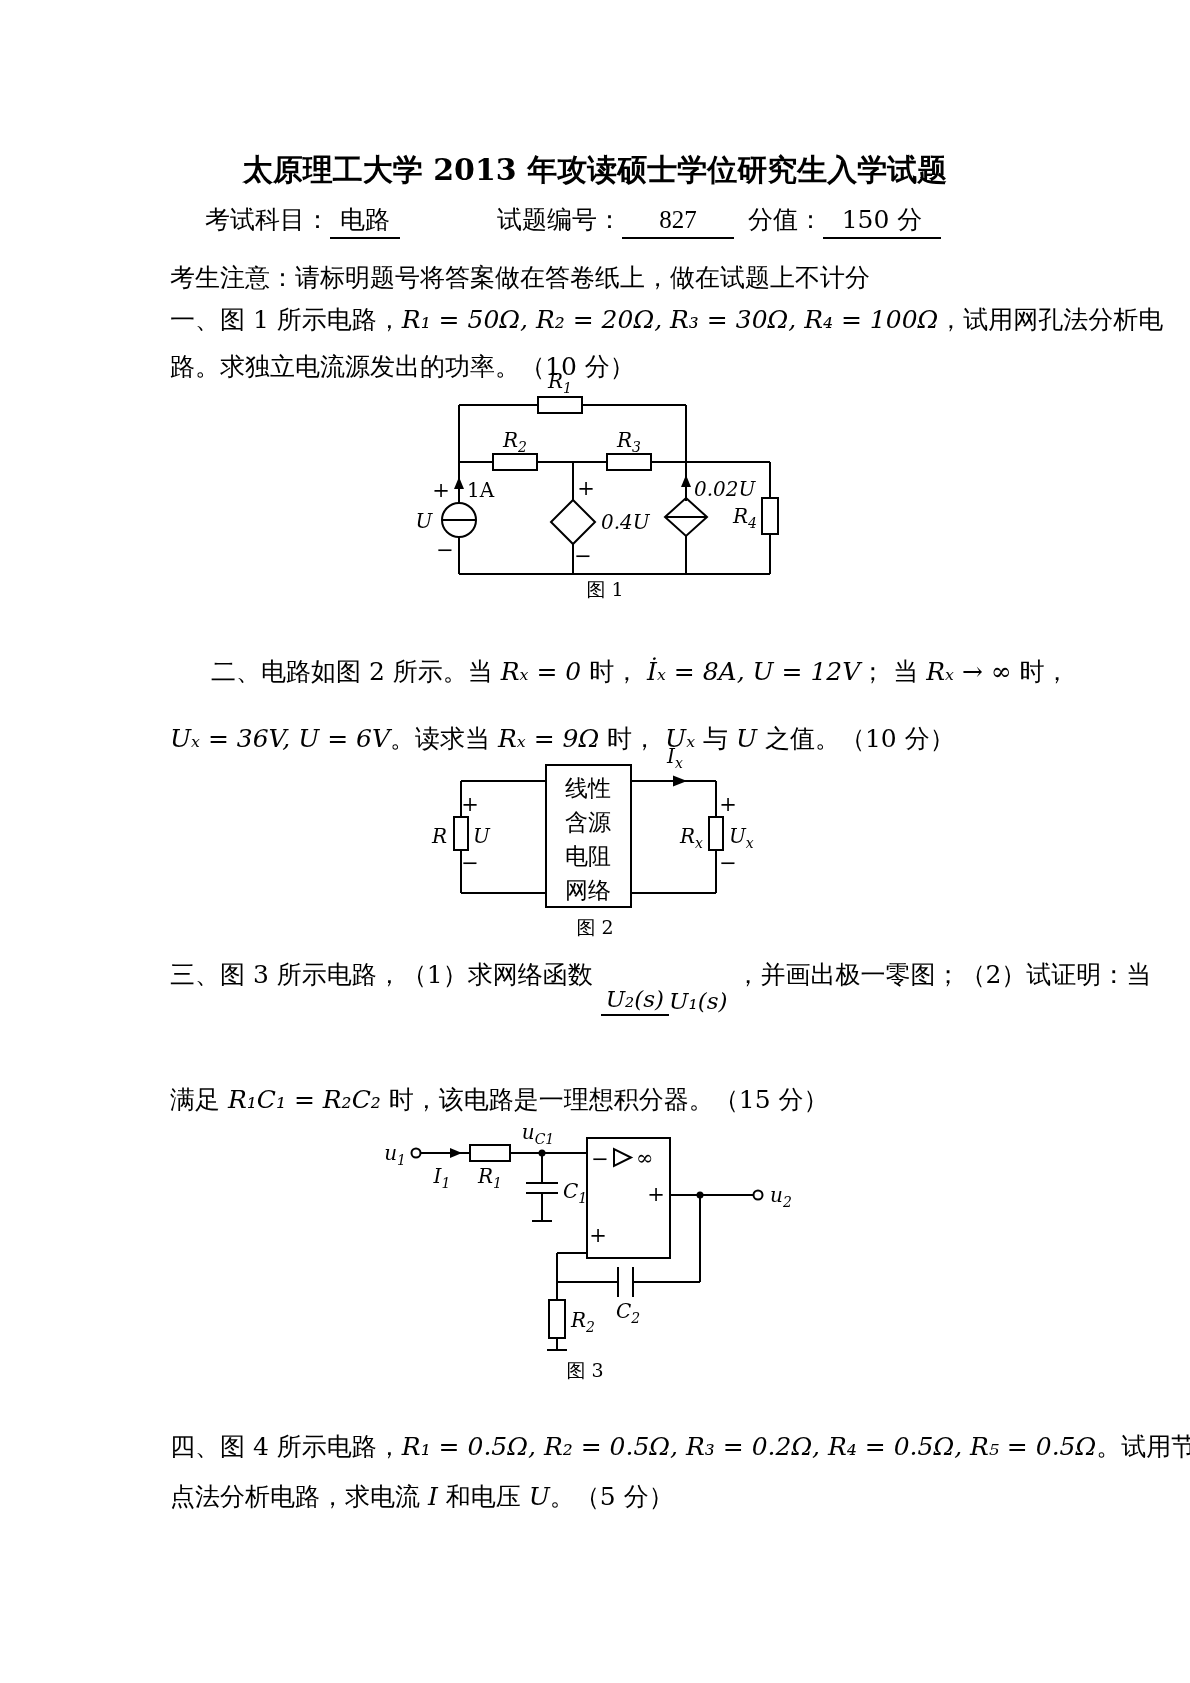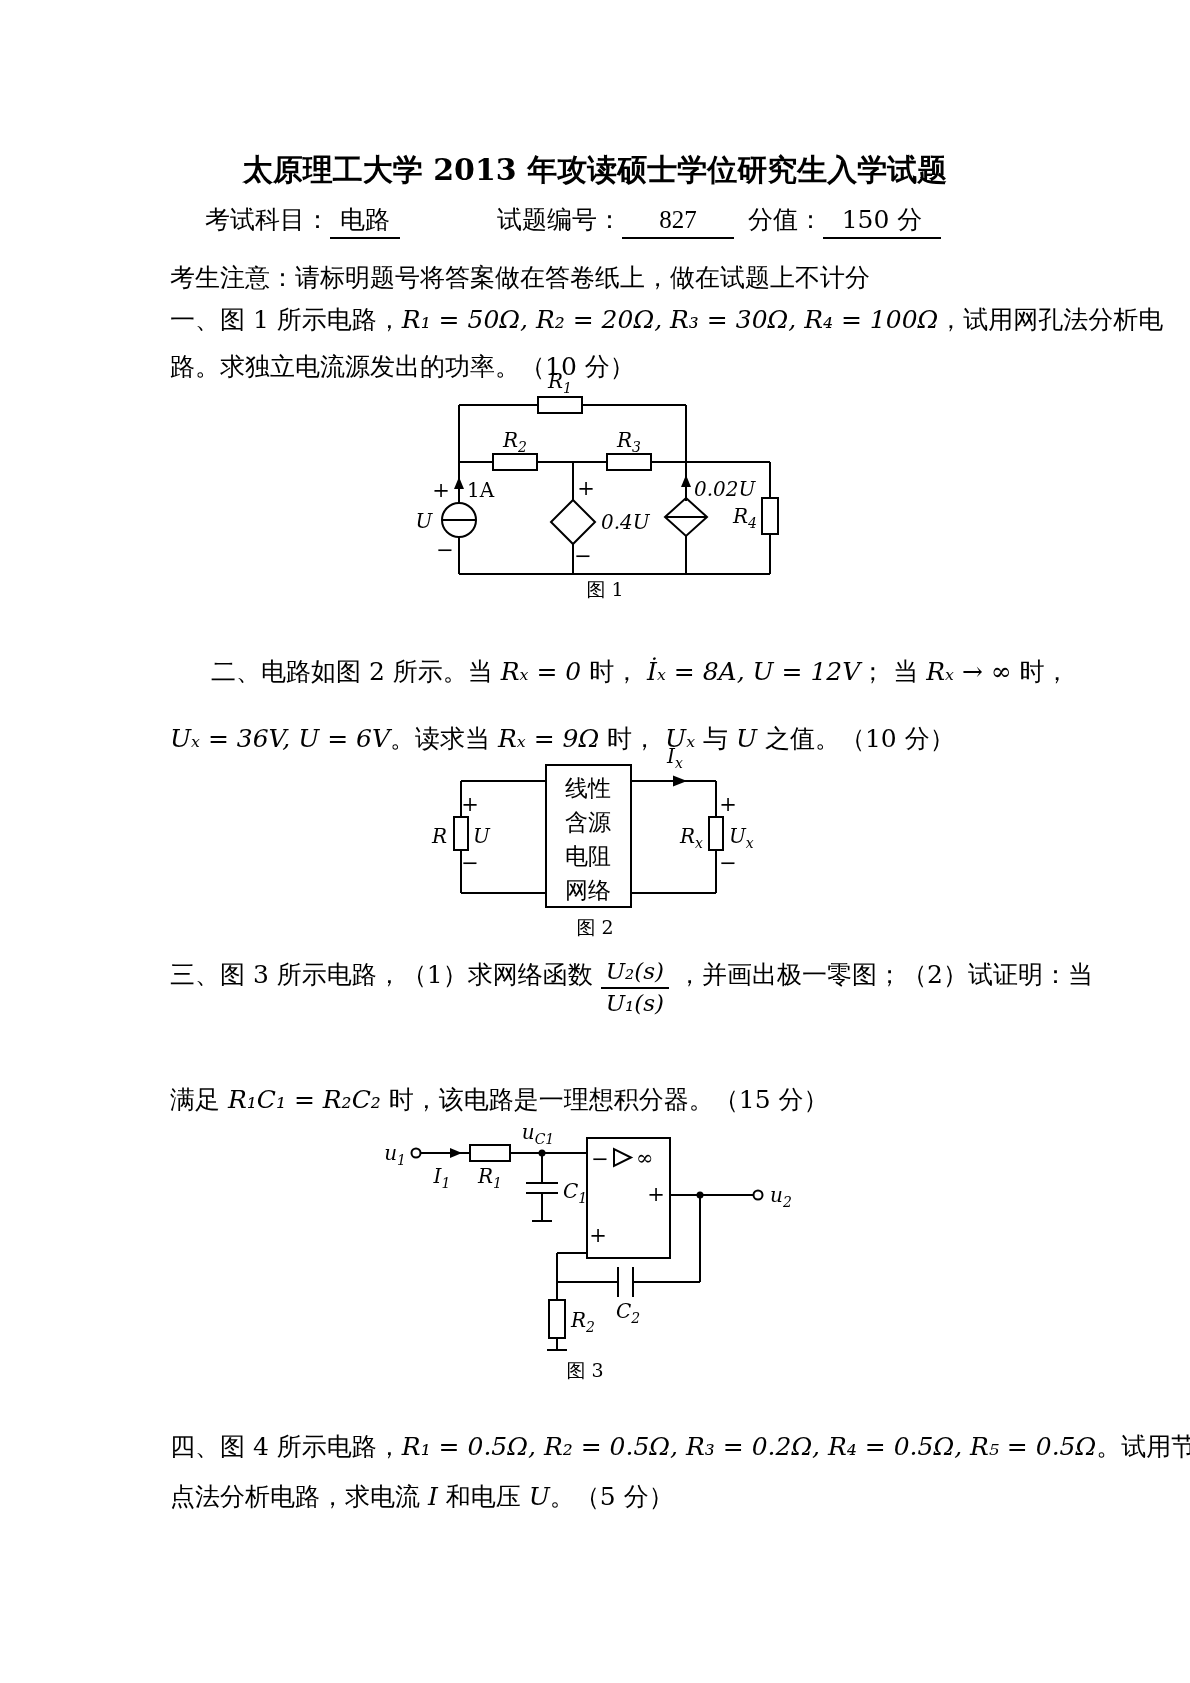--- a/index.html
+++ b/index.html
@@ -9,21 +9,21 @@
          font-size:30px;font-weight:bold;margin:0;white-space:nowrap;}
   .line{position:absolute;font-size:25px;line-height:34px;white-space:nowrap;}
   .m{font-style:italic;}
   .cn{font-style:normal;}
   .uline{display:inline-block;border-bottom:2px solid #000;text-align:center;}
   .u-subject{min-width:70px;}
   .u-num{min-width:112px;}
   .u-score{min-width:118px;}
   .metagroup{position:absolute;top:0;white-space:nowrap;}
   .fracrow{display:flex;}
-  .frac{display:inline-flex;flex-direction:column;align-items:center;
+  .frac{display:inline-flex;flex-direction:row;align-items:center;
         font-style:italic;font-size:23px;line-height:1.2;margin:0 8px;}
   .frac .num{border-bottom:2px solid #000;padding:0 5px 1px 5px;}
   .frac .den{padding-top:1px;}
   .fig{position:absolute;}
   .fig-cap{position:absolute;text-align:center;font-size:19px;}
   svg text{font-size:20px;fill:#000;stroke:none;font-family:"DejaVu Serif","DejaVu Sans",serif;}
   svg .cnl{font-size:23px;}
   svg .sign{font-size:21px;font-style:normal;}
 </style>
 </head>

